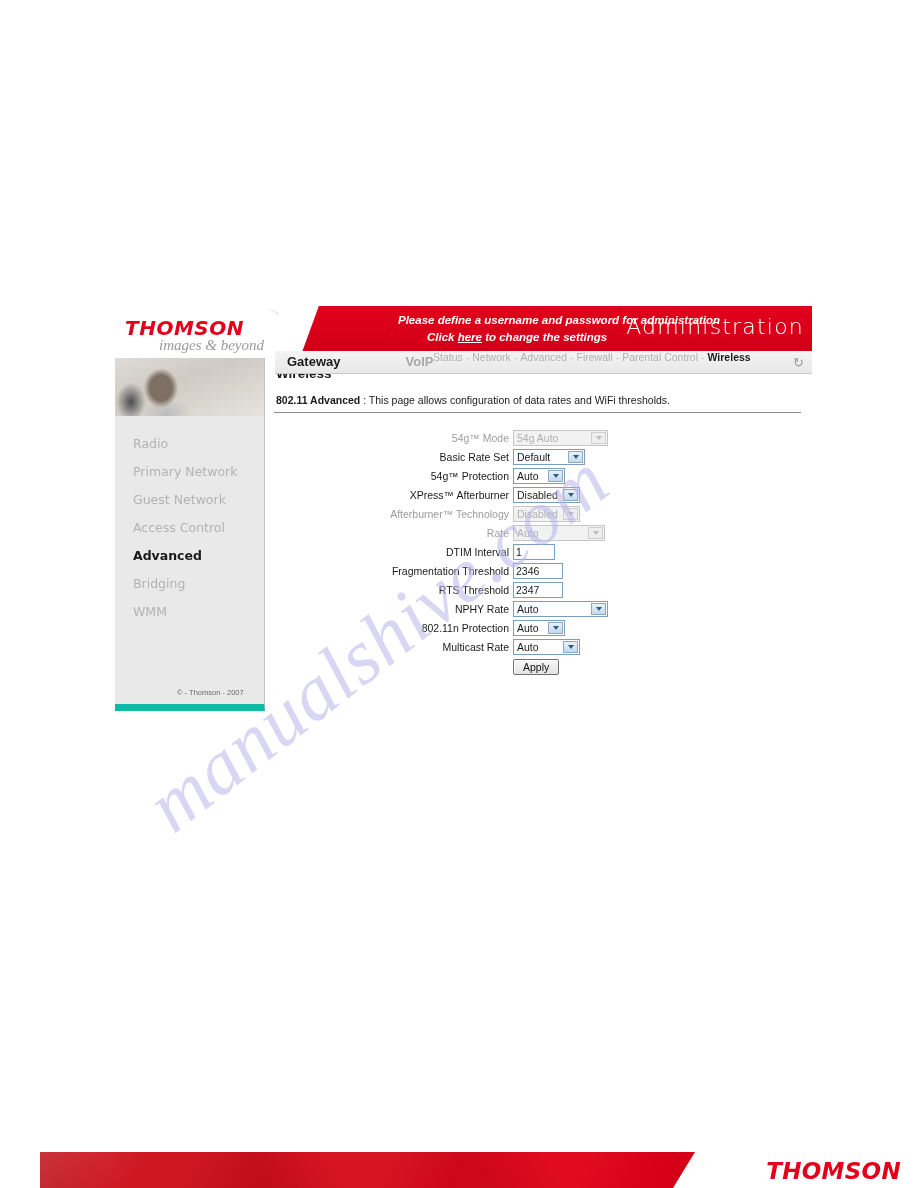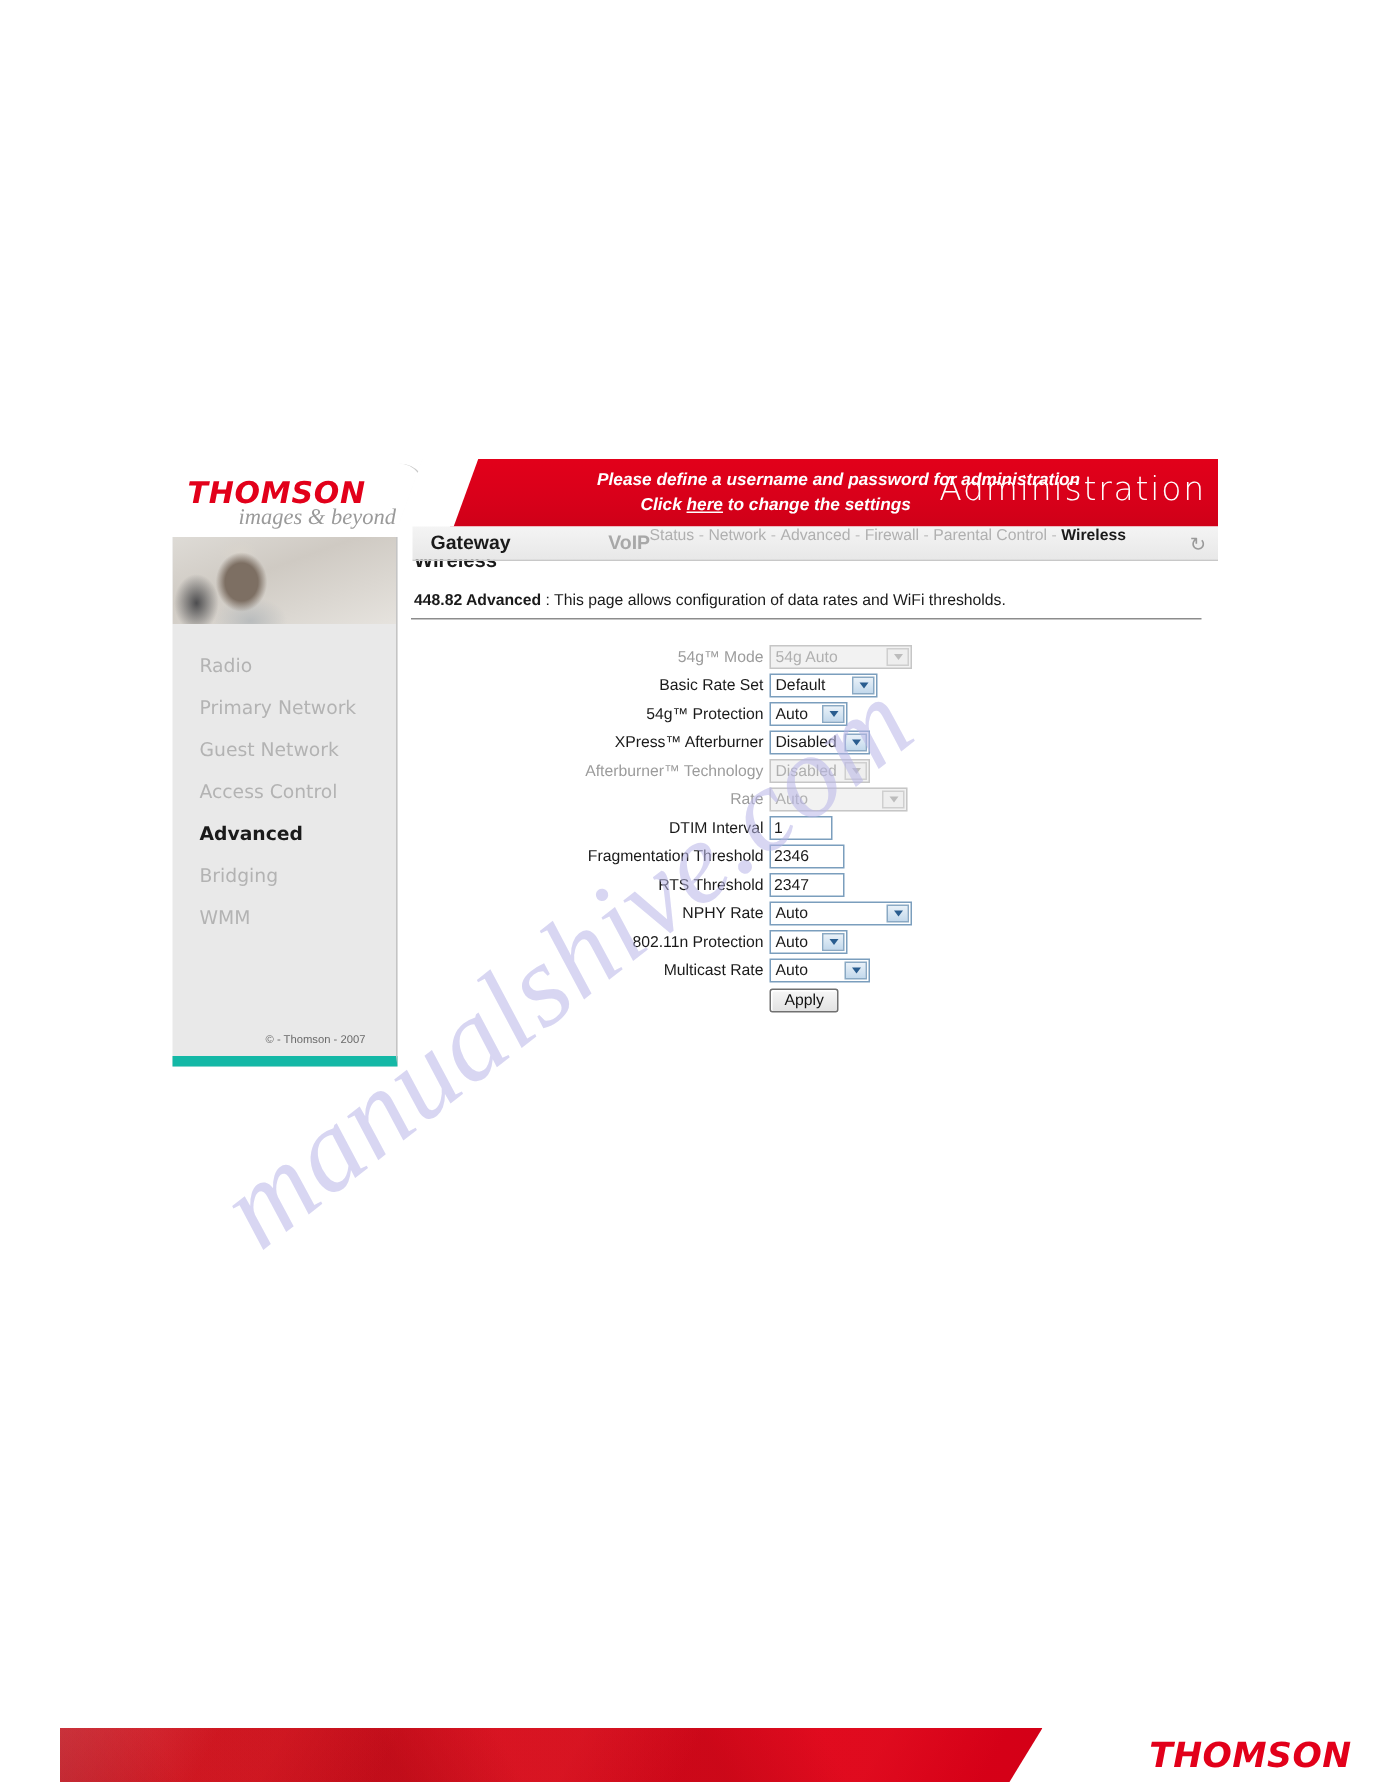--- a/index.html
+++ b/index.html
@@ -483,21 +483,21 @@
           <div class="sidebar-item ">Access Control</div>
           <div class="sidebar-item active">Advanced</div>
           <div class="sidebar-item ">Bridging</div>
           <div class="sidebar-item ">WMM</div>
         </div>
       <div id="sidebar-copyright">© - Thomson - 2007</div>
     </div>
 
     <div id="content">
       <div id="content-title">Wireless</div>
-      <div id="content-subtitle"><b>448.82 Advanced</b><span> :  This page allows configuration of data rates and WiFi thresholds.</span></div>
+      <div id="content-subtitle"><b>802.11 Advanced</b><span> :  This page allows configuration of data rates and WiFi thresholds.</span></div>
       <div id="content-rule"></div>
 
       <div id="settings-form">
         <div id="form-rows">
             <div class="form-row">
               <div class="form-label dim">54g™ Mode</div>
               <div class="form-control">
                 <div class="sel w-xwide disabled">
                   <span>54g Auto</span>
                   <span class="arrow"></span>

